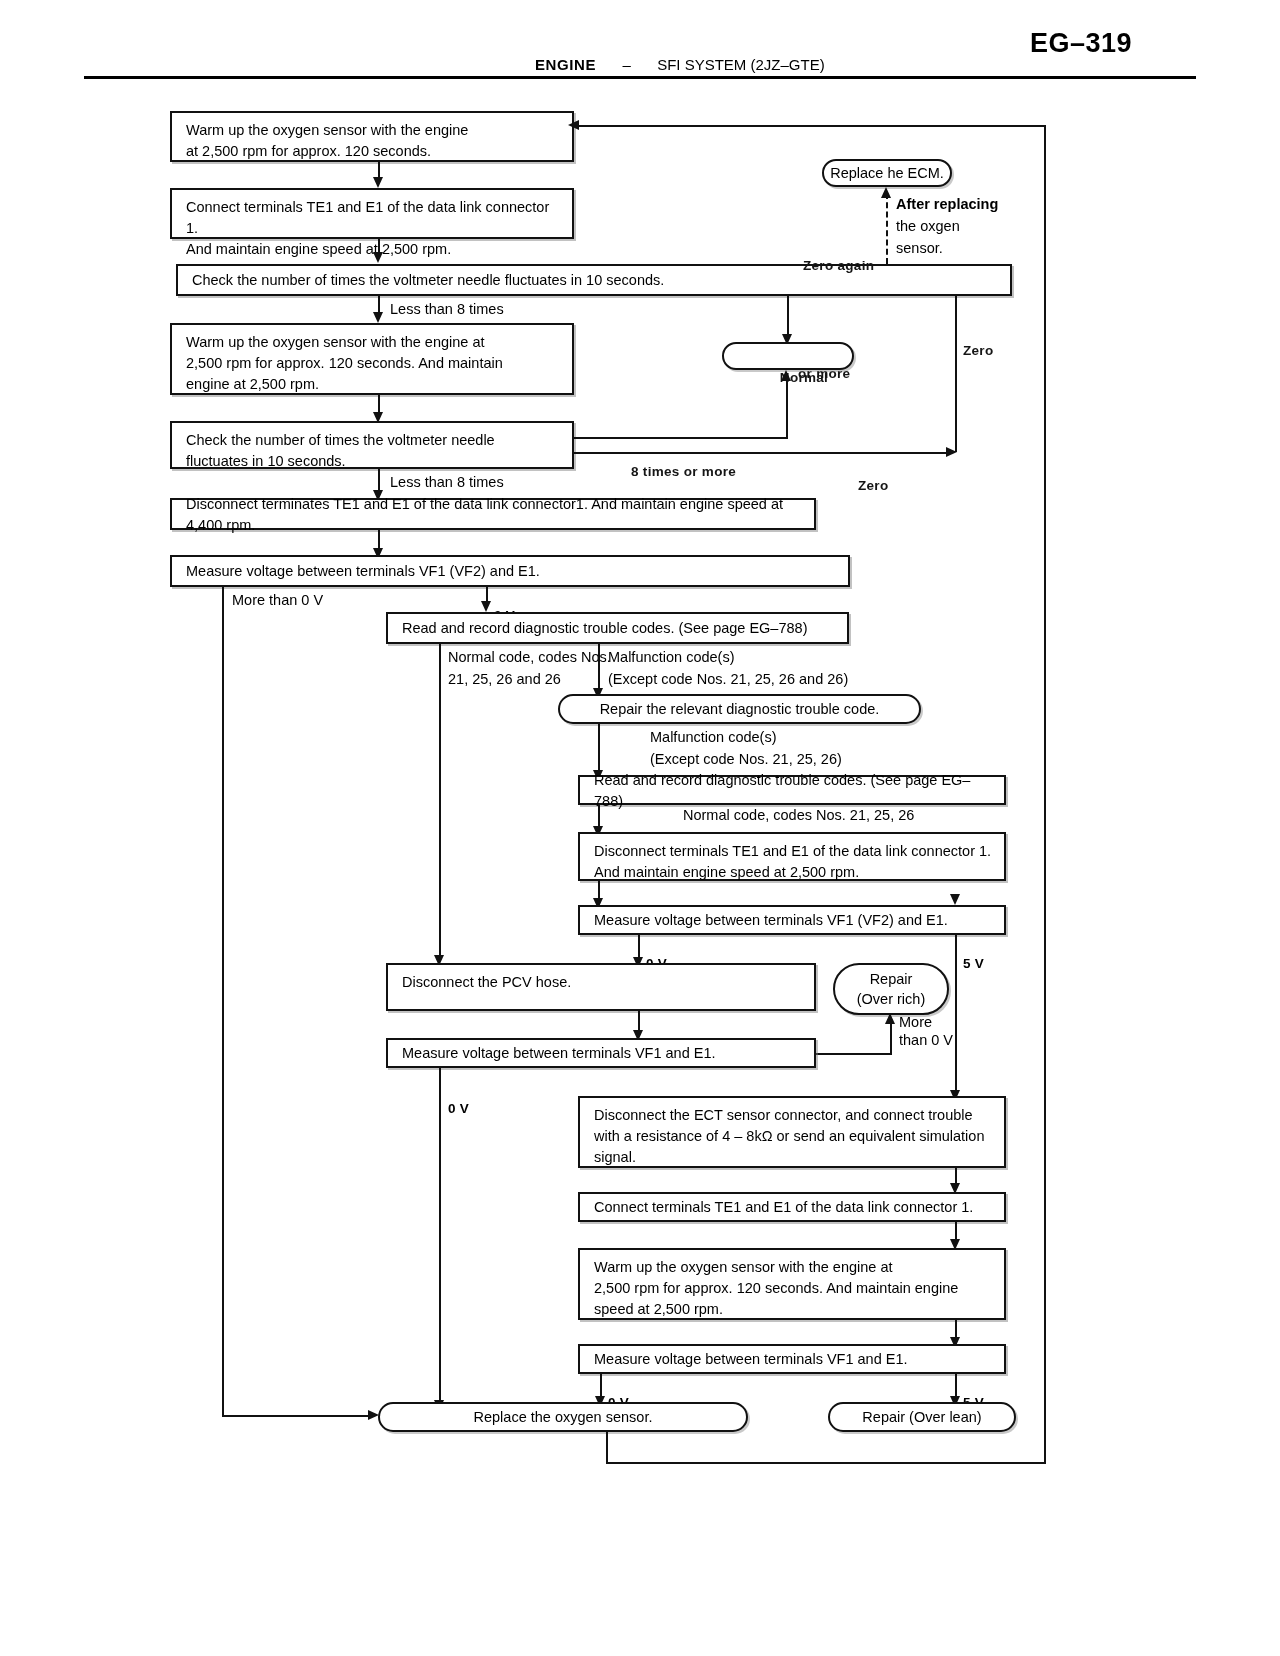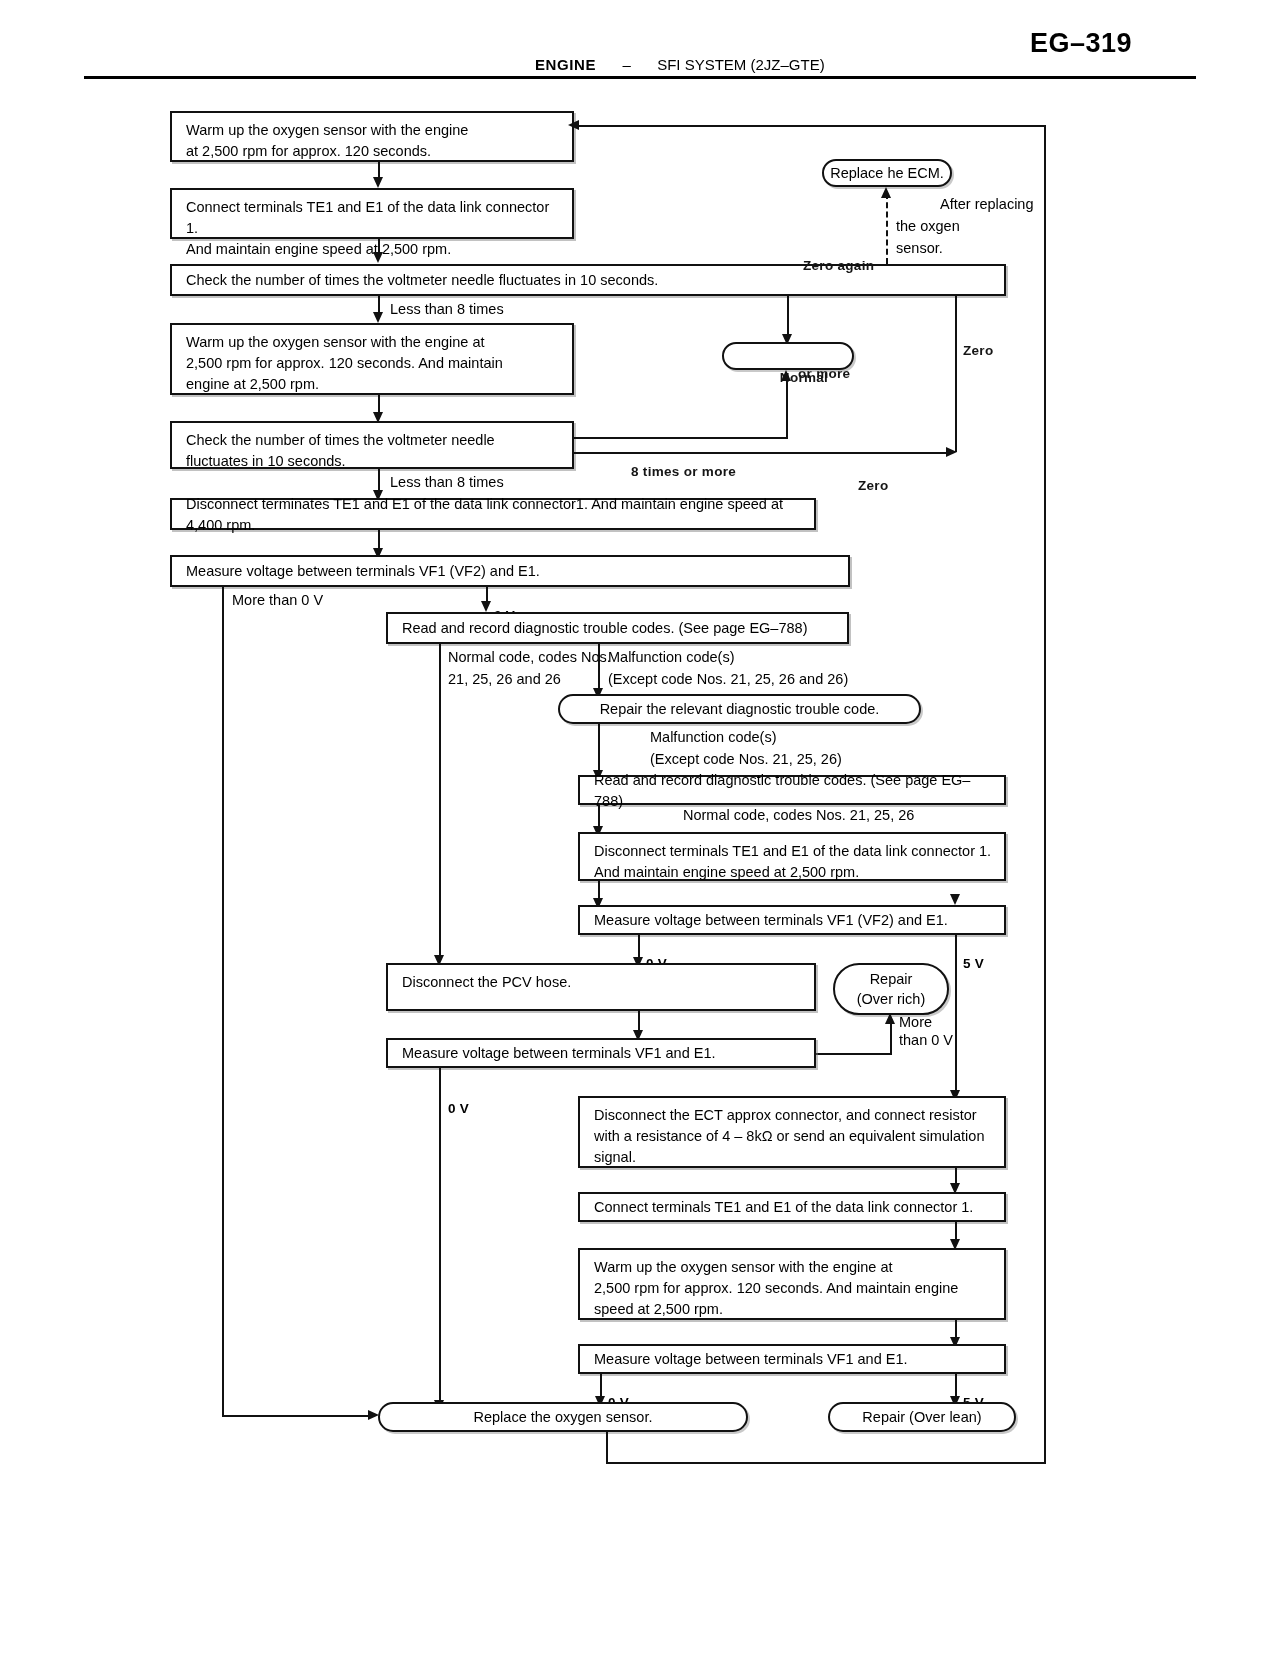--- a/index.html
+++ b/index.html
@@ -79,32 +79,32 @@
   <div class="arrow-d" style="left:373px;top:177px;"></div>
 
   <div class="box" style="left:170px;top:188px;width:404px;height:51px;">
     <div>Connect terminals TE1 and E1 of the data link connector 1.</div>
     <div>And maintain engine speed at 2,500 rpm.</div>
   </div>
 
   <div class="ln lnv" style="left:378px;top:239px;height:14px;"></div>
   <div class="arrow-d" style="left:373px;top:252px;"></div>
 
-  <div class="box center-v" style="left:170px;top:264px;width:836px;height:32px;">
+  <div class="box center-v" style="left:176px;top:264px;width:836px;height:32px;">
     <div>Check the number of times the voltmeter needle fluctuates in 10 seconds.</div>
   </div>
 
   <div class="term" style="left:822px;top:159px;width:130px;height:28px;">
     <span>Replace he ECM.</span>
   </div>
 
   <div class="dash" style="left:886px;top:193px;height:71px;"></div>
   <div class="arrow-u" style="left:881px;top:187px;"></div>
   <div class="lbl lbl-deg" style="left:803px;top:212px;">Zero again</div>
-  <div class="lbl" style="left:940px;top:194px;">After replacing</div>
+  <div class="lbl" style="left:896px;top:194px;font-weight:bold;">After replacing</div>
   <div class="lbl" style="left:896px;top:216px;">the oxgen</div>
   <div class="lbl" style="left:896px;top:238px;">sensor.</div>
 
   <div class="ln lnv" style="left:378px;top:296px;height:17px;"></div>
   <div class="arrow-d" style="left:373px;top:312px;"></div>
   <div class="lbl" style="left:390px;top:299px;">Less than 8 times</div>
 
   <div class="ln lnv" style="left:787px;top:296px;height:40px;"></div>
   <div class="arrow-d" style="left:782px;top:334px;"></div>
   <div class="lbl lbl-deg" style="left:798px;top:303px;">8 time</div>
@@ -237,21 +237,21 @@
 
   <div class="box center-v" style="left:386px;top:1038px;width:430px;height:30px;">
     <div>Measure voltage between terminals VF1 and E1.</div>
   </div>
 
   <div class="ln lnv" style="left:439px;top:1068px;height:347px;"></div>
   <div class="arrow-d" style="left:434px;top:1400px;"></div>
   <div class="lbl lbl-b" style="left:448px;top:1085px;">0 V</div>
 
   <div class="box" style="left:578px;top:1096px;width:428px;height:72px;">
-    <div>Disconnect the ECT approx connector, and connect resistor</div>
+    <div>Disconnect the ECT sensor connector, and connect trouble</div>
     <div>with a resistance of 4 – 8kΩ or send an equivalent simulation</div>
     <div>signal.</div>
   </div>
 
   <div class="ln lnv" style="left:955px;top:1168px;height:18px;"></div>
   <div class="arrow-d" style="left:950px;top:1183px;"></div>
 
   <div class="box center-v" style="left:578px;top:1192px;width:428px;height:30px;">
     <div>Connect terminals TE1 and E1 of the data link connector 1.</div>
   </div>

